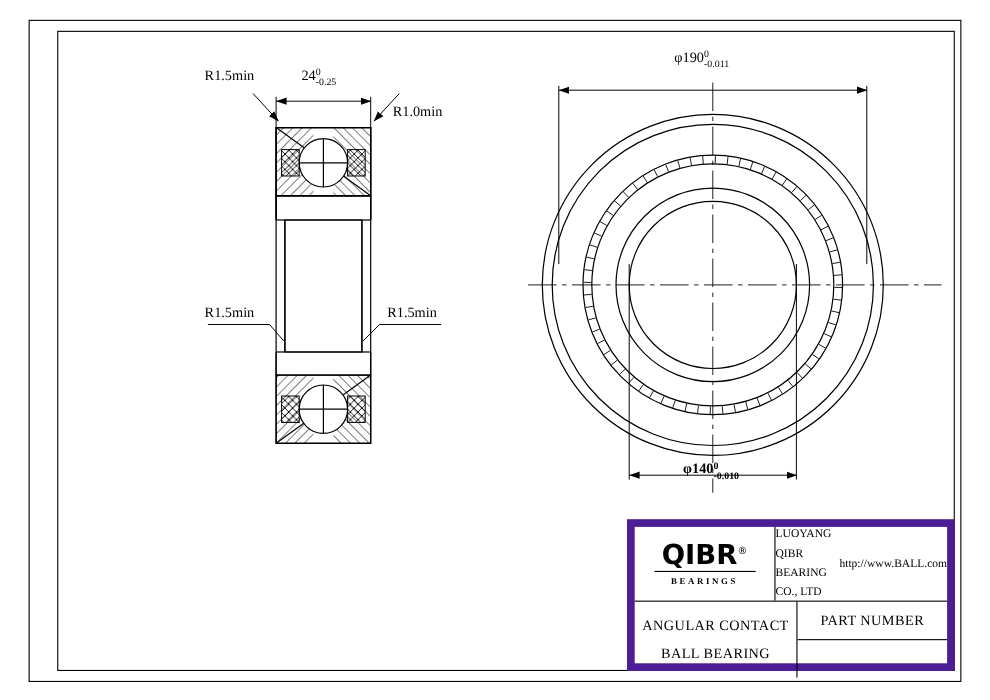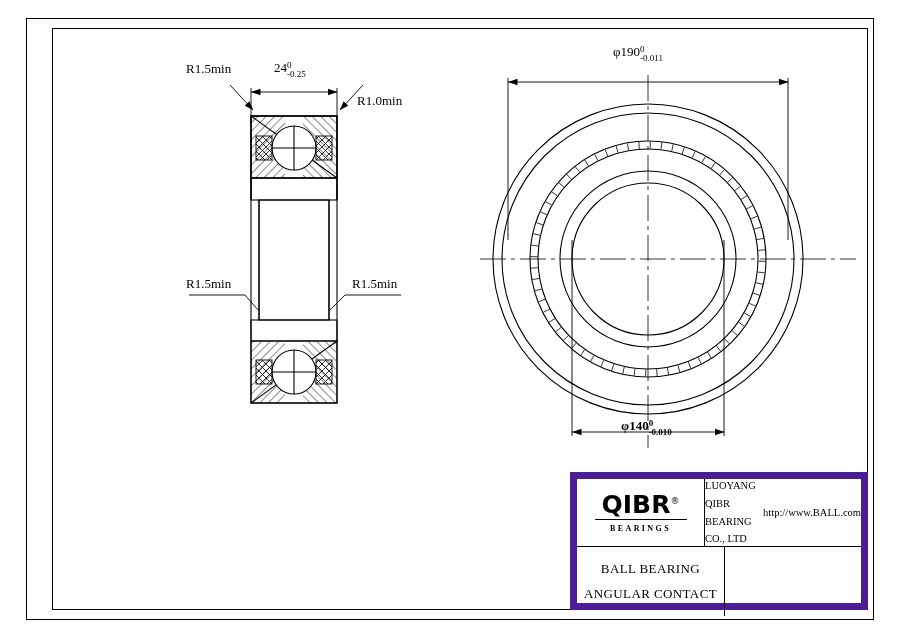--- a/index.html
+++ b/index.html
@@ -412,21 +412,22 @@
         <div class="logo-rule"></div>
         <div class="logo-sub">BEARINGS</div>
       </div>
       <div id="tb-company">
         <div>LUOYANG QIBR BEARING CO., LTD</div>
         <div>http://www.BALL.com</div>
       </div>
     </div>
     <div id="tb-bottom">
       <div id="tb-product">
+        <div>ANGULAR CONTACT</div>
         <div>BALL BEARING</div>
-        <div>ANGULAR CONTACT</div>
       </div>
       <div id="tb-part">
+        <div id="tb-part-label">PART NUMBER</div>
       </div>
     </div>
   </div>
 
 </div>
 
 </body></html>

